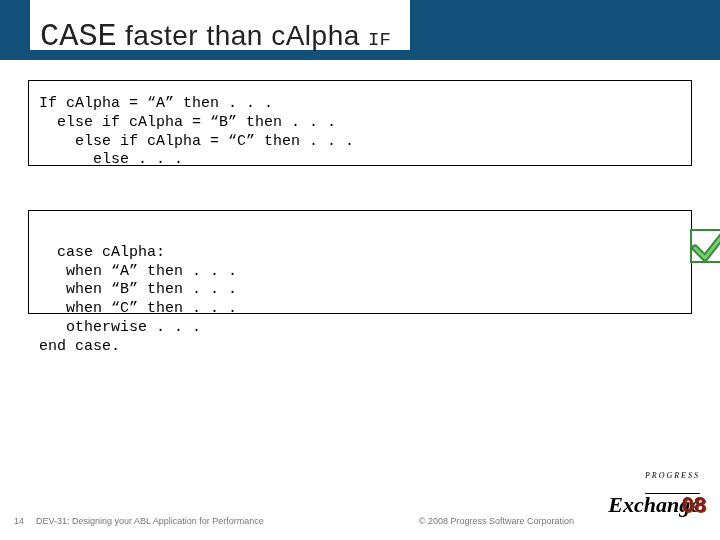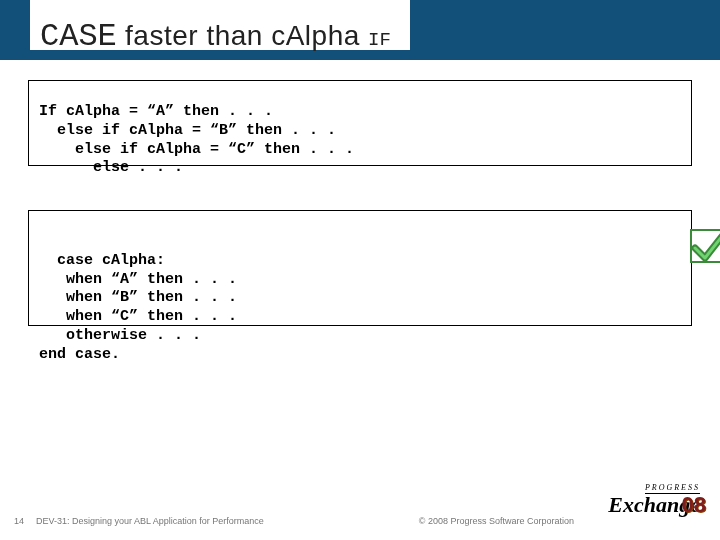--- a/index.html
+++ b/index.html
@@ -15,26 +15,25 @@
   }
   .slide-title .case { font-family: 'Courier New', monospace; font-size: 32px; font-weight: 400; letter-spacing: 0; }
   .slide-title .if { font-family: 'Courier New', monospace; font-size: 19px; font-weight: 400; letter-spacing: 0; }
   .title-box {
     position: absolute; left: 30px; top: 0; width: 380px; height: 50px;
     background: #fff;
   }
   .code-box {
     position: absolute; border: 1px solid #000; background: #fff;
     font-family: 'Courier New', monospace; font-size: 15px; line-height: 1.25;
-    padding: 22px 10px;
+    padding: 14px 10px;
     white-space: pre;
-    font-weight: bold;
   }
   #code-box-1 { left: 28px; top: 80px; width: 664px; height: 86px; }
-  #code-box-2 { left: 28px; top: 210px; width: 664px; height: 116px; }
+  #code-box-2 { left: 28px; top: 210px; width: 664px; height: 104px; }
   .check-box {
     position: absolute; right: -6px; top: -6px;
     width: 48px; height: 48px;
   }
   .footer {
     position: absolute; left: 0; bottom: 8px; width: 588px; height: 26px;
     font-size: 9px; color: #777;
   }
   .page-num { position: absolute; left: 14px; bottom: 6px; }
   .sess-title { position: absolute; left: 36px; bottom: 6px; }
@@ -44,21 +43,21 @@
     text-align: right;
   }
   .logo .progress {
     font-family: Georgia, 'Times New Roman', serif;
     font-style: italic;
     font-size: 8px;
     letter-spacing: 2px;
     color: #000;
     border-bottom: 1px solid #000;
     display: inline-block;
-    padding-bottom: 1px;
+    padding-bottom: 13px;
   }
   .logo .exchange {
     font-family: Georgia, 'Times New Roman', serif;
     font-style: italic;
     font-weight: bold;
     font-size: 22px;
     color: #000;
     line-height: 1;
     display: block;
   }

